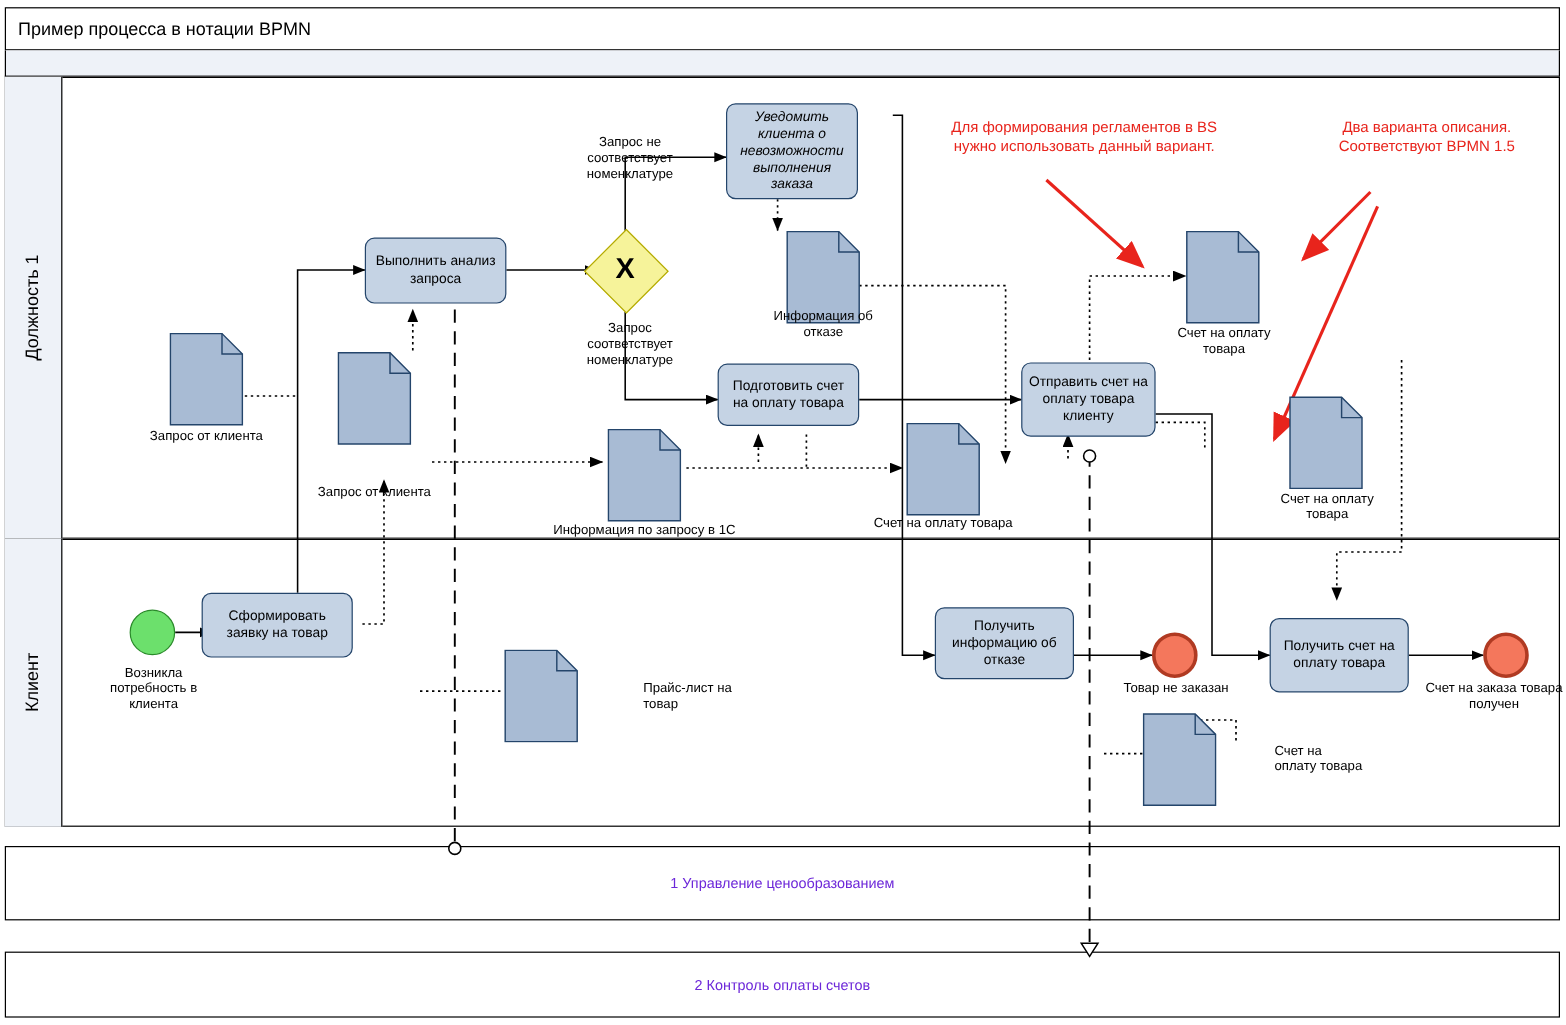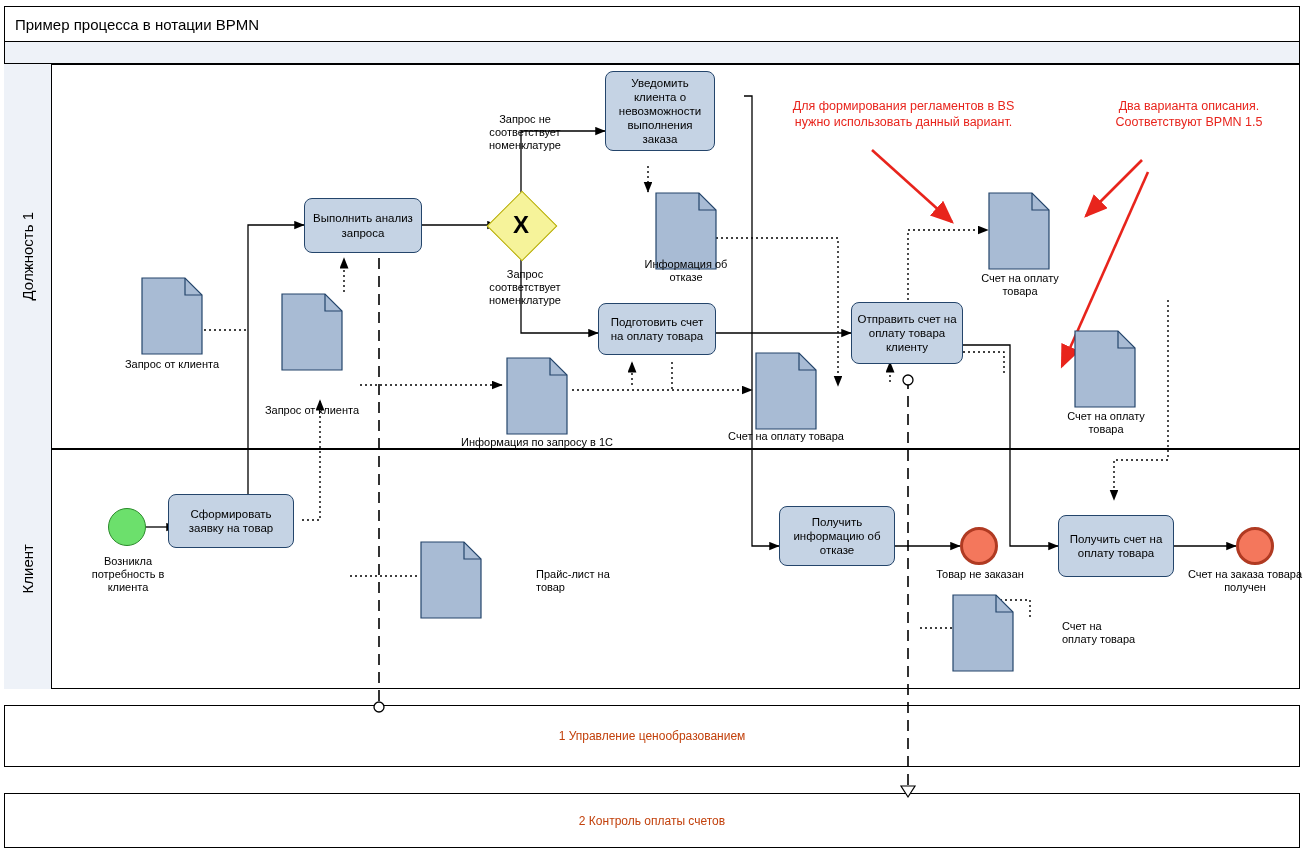--- a/index.html
+++ b/index.html
@@ -46,21 +46,21 @@
   }
   .lane-label span {
     writing-mode: vertical-rl;
     transform: rotate(180deg);
     white-space: nowrap;
   }
   .sub-pool {
     border: 1px solid #000;
     background: #ffffff;
     display: flex; align-items: center; justify-content: center;
-    font-size: 12px; color: #c2410c;
+    font-size: 12px; color: #6d28d9;
   }
 
   
   .task {
     border: 1px solid #24456b;
     border-radius: 8px;
     background: #c5d3e4;
     display: flex; align-items: center; justify-content: center;
     text-align: center;
     font-size: 11.5px;
@@ -209,21 +209,21 @@
 
     <path d="M872,150 L952,222" fill="none" stroke="#e8241c" stroke-width="2.6" marker-end="url(#arrowRed)"></path>
     <path d="M1142,160 L1086,216" fill="none" stroke="#e8241c" stroke-width="2.6" marker-end="url(#arrowRed)"></path>
     <path d="M1148,172 L1062,366" fill="none" stroke="#e8241c" stroke-width="2.6" marker-end="url(#arrowRed)"></path>
   </svg>
 
   <div class="abs task" style="left:304px; top:198px; width:118px; height:55px;">
     <span>Выполнить анализ запроса</span>
   </div>
 
-  <div class="abs task" style="left:605px; top:71px; width:110px; height:80px;">
+  <div class="abs task" style="left:605px; top:86px; width:110px; height:80px;font-style:italic;">
     <span>Уведомить клиента о невозможности выполнения заказа</span>
   </div>
 
   <div class="abs task" style="left:598px; top:303px; width:118px; height:52px;">
     <span>Подготовить счет на оплату товара</span>
   </div>
 
   <div class="abs task" style="left:851px; top:302px; width:112px; height:62px;">
     <span>Отправить счет на оплату товара клиенту</span>
   </div>

